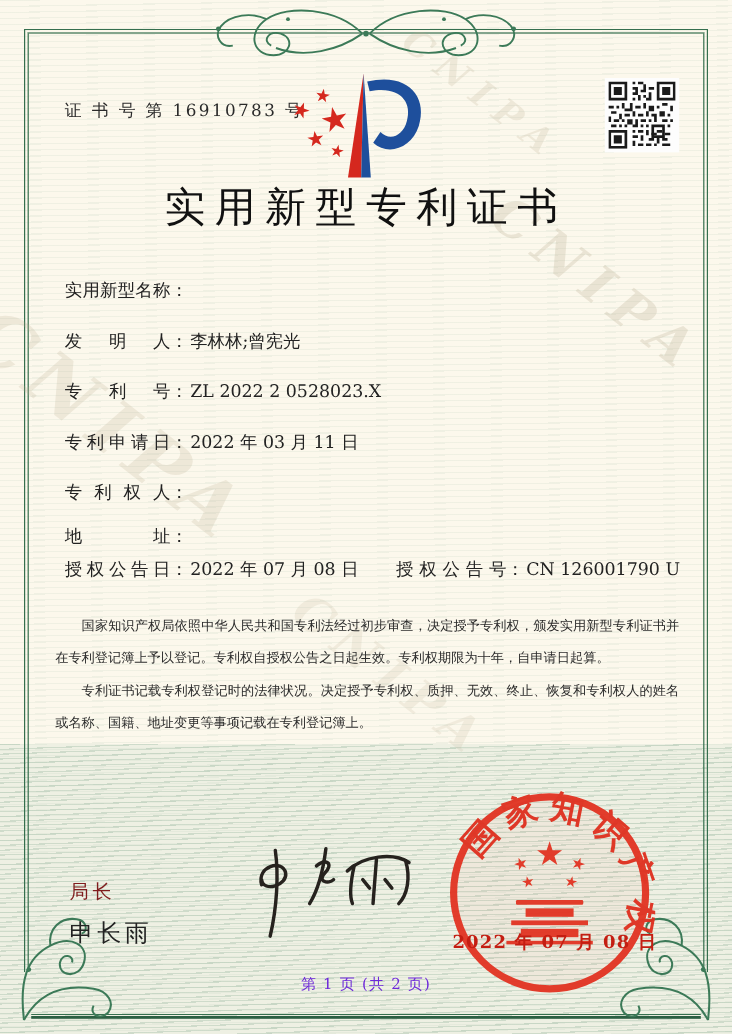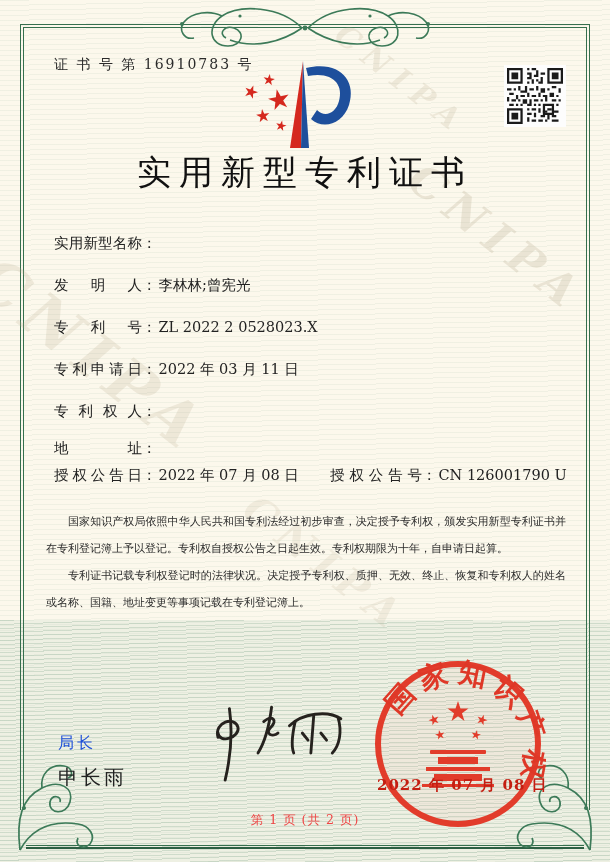--- a/index.html
+++ b/index.html
@@ -24,21 +24,21 @@
   .corner-right{right:12px;transform:scaleX(-1);}
 
   
   .wm{position:absolute;z-index:1;font-style:italic;font-weight:bold;color:#b9aa8e;
     letter-spacing:10px;transform:rotate(38deg);font-family:"DejaVu Serif",serif;}
   .wm1{left:322px;top:62px;font-size:30px;opacity:.20;}
   .wm2{left:392px;top:212px;font-size:44px;opacity:.25;}
   .wm3{left:-46px;top:318px;font-size:62px;opacity:.20;}
   .wm4{left:228px;top:540px;font-size:40px;opacity:.16;}
 
-  .cert-no{position:absolute;left:54px;top:56px;z-index:2;font-size:14px;letter-spacing:2px;color:#2a2a2a;}
+  .cert-no{position:absolute;left:54px;top:84px;z-index:2;font-size:14px;letter-spacing:2px;color:#2a2a2a;}
   .logo{position:absolute;left:233px;top:58px;z-index:2;}
   .qr{position:absolute;left:504px;top:65px;width:62px;height:62px;background:#fdfdfd;
     padding:3px;box-sizing:border-box;z-index:2;}
   .title{position:absolute;left:0;right:0;top:150px;z-index:2;text-align:center;
     font-size:34px;font-weight:normal;letter-spacing:8px;color:#111;}
 
   .fields{position:absolute;left:54px;top:232px;width:520px;z-index:2;font-size:14.5px;color:#222;}
   .frow{position:relative;display:flex;align-items:center;line-height:22px;margin-bottom:20px;}
   .r5{margin-bottom:16px;}
   .r6{margin-bottom:4px;font-family:Liberation Mono, monospace;}
@@ -47,31 +47,31 @@
   .fcolon{flex:none;padding-right:2px;}
   .fvalue{flex:none;}
   .addr{width:438px;word-break:break-all;line-height:26px;}
   .pair2{position:absolute;left:276px;top:0;display:flex;}
 
   .paras{position:absolute;left:46px;top:508px;width:520px;z-index:2;font-size:11px;
     line-height:27px;color:#2b2b2b;text-align:justify;}
   .paras p{margin:0;text-indent:2em;}
 
   .sig-title{position:absolute;left:58px;top:733px;z-index:3;font-size:16px;letter-spacing:3px;
-    color:#1d4ed8;font-family:"DejaVu Sans","Liberation Sans",sans-serif;}
+    color:#7f1d1d;font-family:"DejaVu Sans","Liberation Sans",sans-serif;}
   .sig-name{position:absolute;left:58px;top:764px;z-index:3;font-size:20px;letter-spacing:3px;
     color:#222;font-family:"DejaVu Sans","Liberation Sans",sans-serif;}
   .sig-script{position:absolute;left:198px;top:700px;z-index:3;}
 
   .seal{position:absolute;left:370px;top:656px;z-index:2;opacity:.95;}
   .seal-date{position:absolute;left:377px;top:776px;z-index:3;font-size:15px;font-weight:bold;
     color:#c41e12;letter-spacing:1px;}
 
   .footer{position:absolute;left:0;right:0;top:812px;z-index:2;text-align:center;
-    font-size:12.5px;letter-spacing:1px;color:#ef4444;}
+    font-size:12.5px;letter-spacing:1px;color:#6d28d9;}
 </style>
 </head>
 <body>
 
 <div class="page">
 
   <div class="waves"></div>
   <div class="waves-bottom"></div>
 
   <div class="frame"></div>

